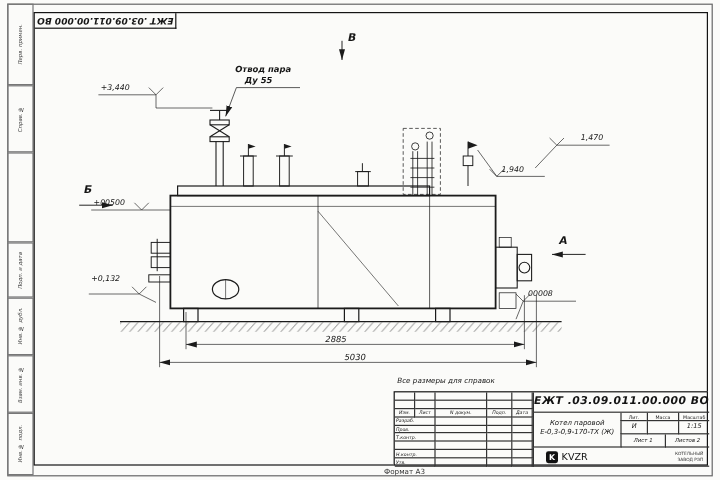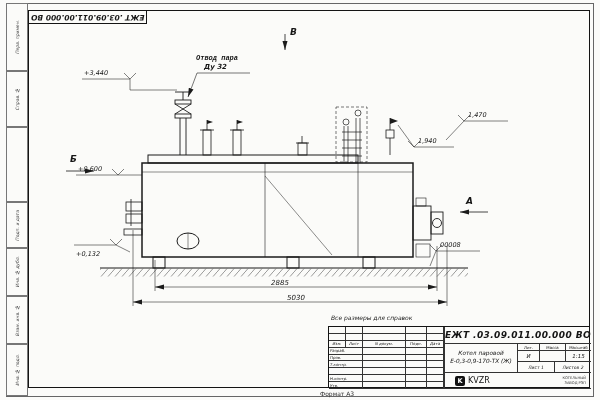--- a/index.html
+++ b/index.html
@@ -211,32 +211,32 @@
     <g stroke="#1b1b1b" fill="none" stroke-width="0.55">
       <path d="M82,79 L130,79 M124,73 L130,79 L136,73 M130,79 L130,90 L177,90"></path>
       <path d="M508,121 L464,121 M458,115 L464,121 L470,115 M464,121 L446,140"></path>
       <path d="M454,147 L414,147 M408,141 L414,147 L420,141 M414,147 L398,125"></path>
       <path d="M76,175 L118,175 M112,169 L118,175 L124,169 M118,175 L142,175"></path>
       <path d="M74,245 L116,245 M110,239 L116,245 L122,239 M116,245 L130,252"></path>
       <path d="M480,251 L436,251 M430,245 L436,251 L442,245 M436,251 L430,266"></path>
     </g>
   </svg>
 
-  <div class="lbl" style="left:196px;top:54px;font-size:7px;font-weight:bold;font-family:Liberation Mono, monospace;">Отвод пара</div>
-  <div class="lbl" style="left:204px;top:63px;font-size:7px;font-weight:bold;">Ду 32</div>
+  <div class="lbl" style="left:196px;top:54px;font-size:7px;font-weight:bold;">Отвод пара</div>
+  <div class="lbl" style="left:204px;top:63px;font-size:7px;font-weight:bold;">Ду 55</div>
 
   <div class="lbl viewltr" style="left:290px;top:27px;">В</div>
   <div class="lbl viewltr" style="left:70px;top:154px;">Б</div>
   <div class="lbl viewltr" style="left:466px;top:196px;">А</div>
 
   <div class="lbl elev" style="left:84px;top:69px;">+3,440</div>
-  <div class="lbl elev" style="left:468px;top:111px;">1,470</div>
+  <div class="lbl elev" style="left:484px;top:111px;">1,470</div>
   <div class="lbl elev" style="left:418px;top:137px;">1,940</div>
-  <div class="lbl elev" style="left:78px;top:165px;">+0,600</div>
-  <div class="lbl elev" style="left:76px;top:250px;">+0,132</div>
+  <div class="lbl elev" style="left:78px;top:165px;">+00500</div>
+  <div class="lbl elev" style="left:76px;top:228px;">+0,132</div>
   <div class="lbl elev" style="left:440px;top:241px;">00008</div>
 
   <div class="lbl dimtxt" style="left:260px;top:279px;">2885</div>
   <div class="lbl dimtxt" style="left:276px;top:294px;">5030</div>
 
   <div class="lbl note" style="left:331px;top:314px;">Все размеры для справок</div>
   <div class="lbl fmt" style="left:320px;top:390px;font-style:normal;">Формат А3</div>
 
   <div class="tblock">
     <div class="tb-left">

